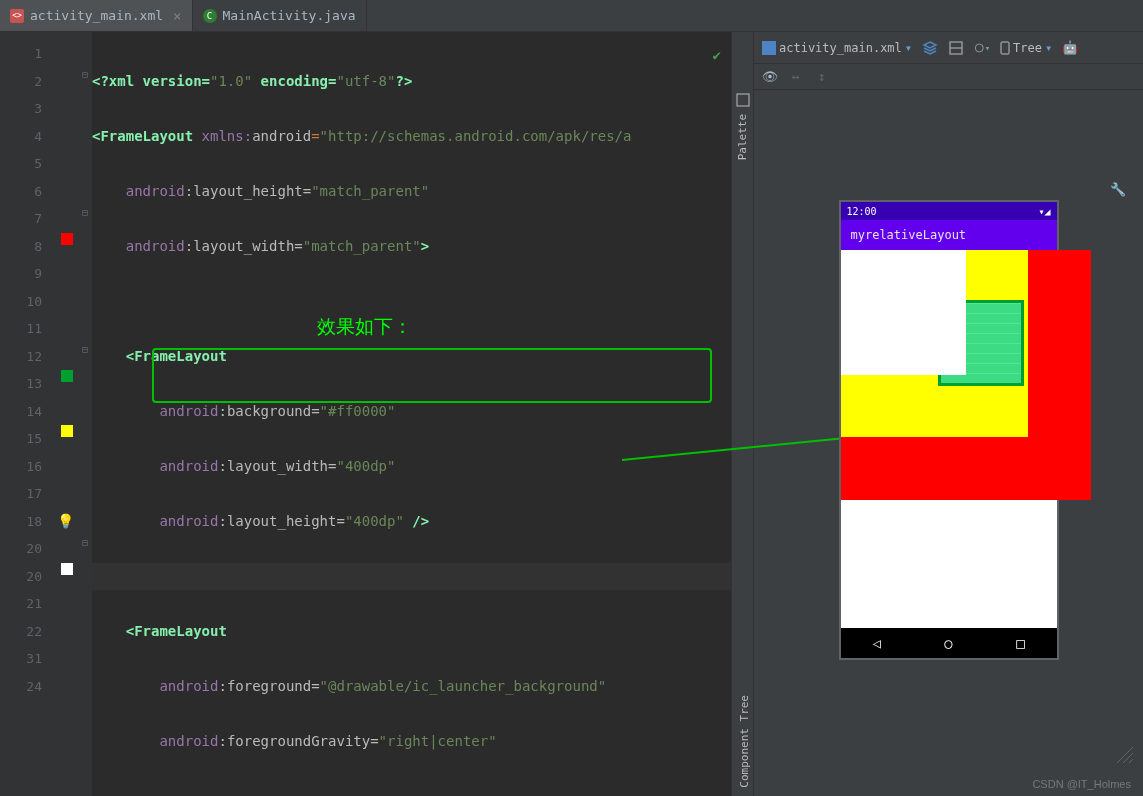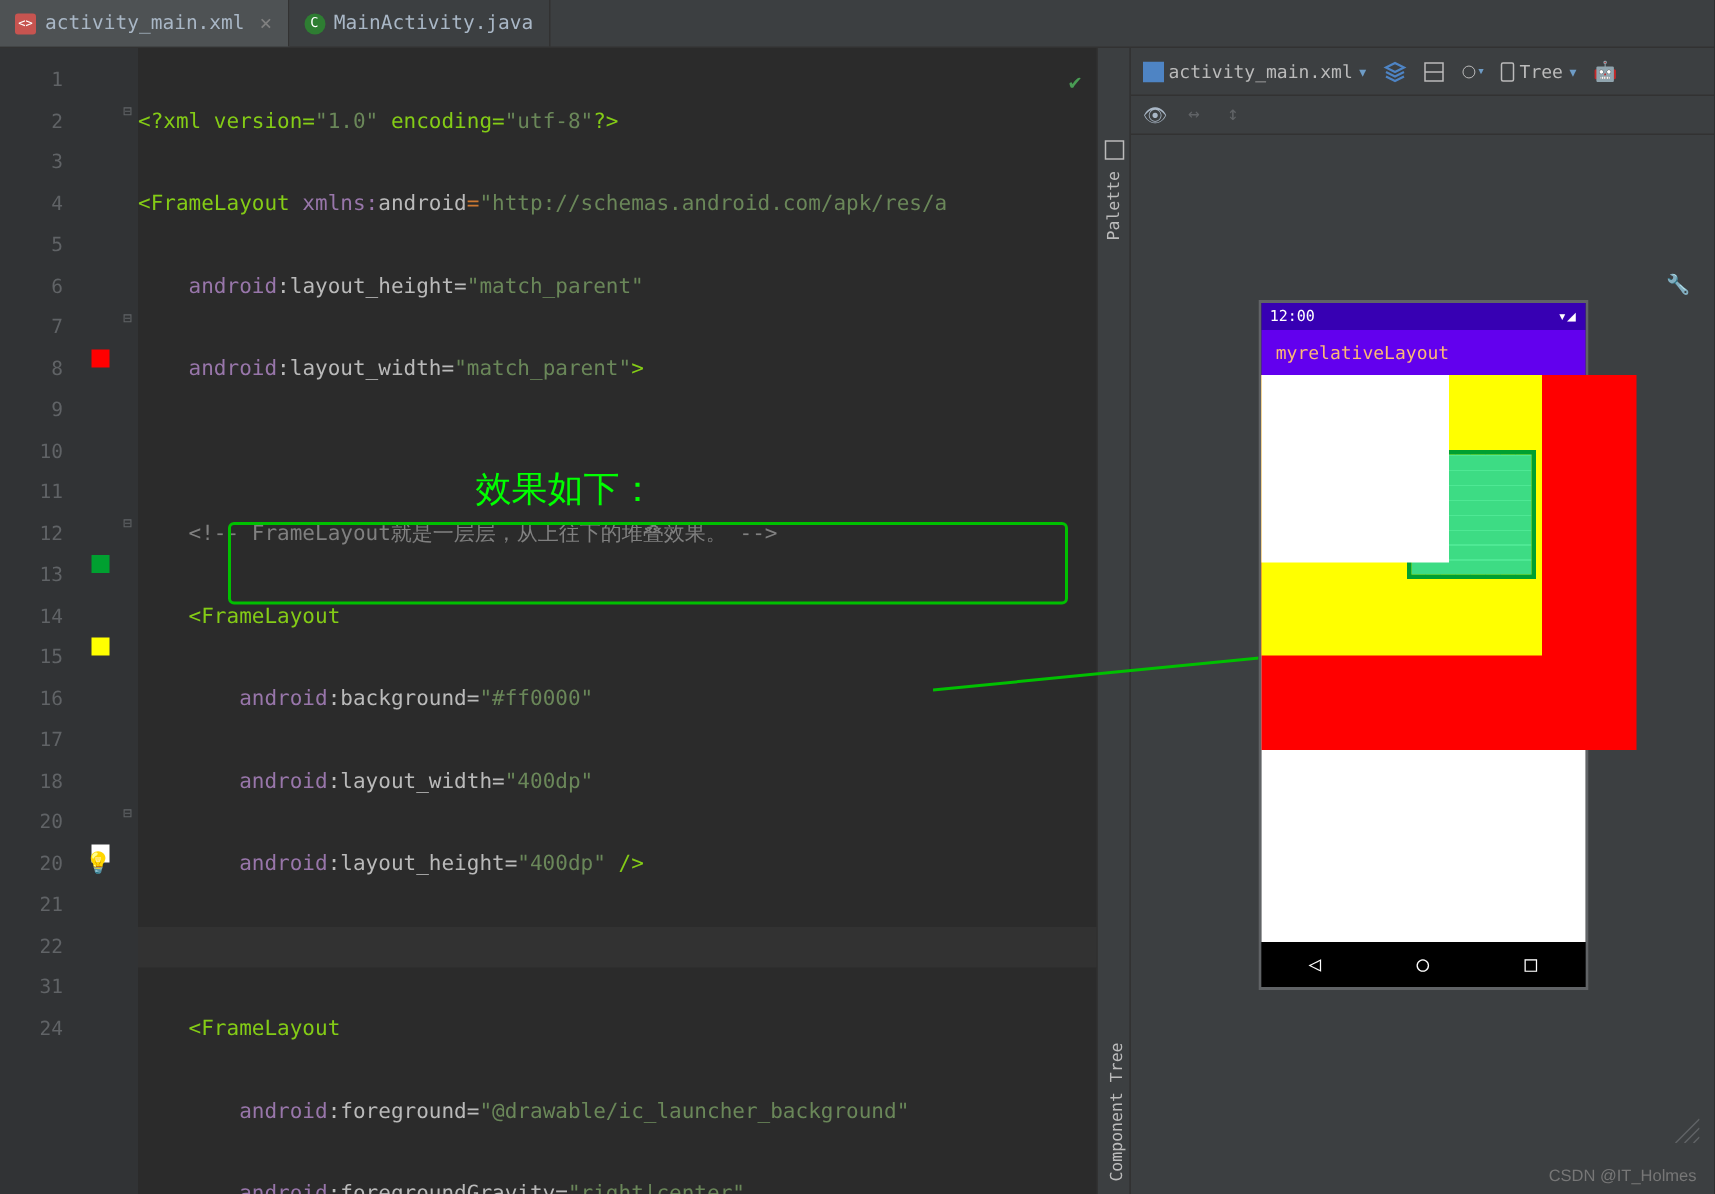--- a/index.html
+++ b/index.html
@@ -69,30 +69,30 @@
 .code {
   flex: 1;
   padding-top: 8px;
   line-height: 27.5px;
   white-space: pre;
   font-size: 14px;
   position: relative;
 }
 .code-line { height: 27.5px; }
 .cursor-line { background: #323232; }
-.tag { color: #84cc16; }
+.tag { color: #86efac; font-weight: bold; }
 .attr { color: #bababa; }
 .ns { color: #9876aa; }
 .str { color: #6a8759; }
 .punct { color: #cc7832; }
 .comment { color: #808080; }
 .overlay-text {
   position: absolute;
   color: #00ff00;
-  font-size: 24px;
+  font-size: 19px;
   font-family: 'Microsoft YaHei', sans-serif;
   top: 281px;
   left: 225px;
 }
 .highlight-box {
   position: absolute;
   border: 2px solid #00c000;
   border-radius: 4px;
   top: 316px;
   left: 60px;
@@ -190,21 +190,21 @@
   color: #fff;
   font-size: 10px;
   display: flex;
   align-items: center;
   padding: 0 6px;
   justify-content: space-between;
 }
 .appbar {
   height: 30px;
   background: #6200ee;
-  color: #fdba74;
+  color: #e5e5e5;
   font-size: 12px;
   display: flex;
   align-items: center;
   padding: 0 10px;
 }
 .device-content {
   flex: 1;
   background: #fff;
   position: relative;
 }
@@ -311,21 +311,20 @@
       <div class="fold-icon" style="top:175px">⊟</div>
       <div class="fold-icon" style="top:312px">⊟</div>
       <div class="fold-icon" style="top:505px">⊟</div>
     </div>
     <div class="code">
 <div class="code-line"><span class="tag">&lt;?xml version=</span><span class="str">"1.0"</span><span class="tag"> encoding=</span><span class="str">"utf-8"</span><span class="tag">?&gt;</span></div>
 <div class="code-line"><span class="tag">&lt;FrameLayout </span><span class="ns">xmlns:</span><span class="attr">android</span><span class="punct">=</span><span class="str">"http://schemas.android.com/apk/res/a</span></div>
 <div class="code-line">    <span class="ns">android</span><span class="attr">:layout_height=</span><span class="str">"match_parent"</span></div>
 <div class="code-line">    <span class="ns">android</span><span class="attr">:layout_width=</span><span class="str">"match_parent"</span><span class="tag">&gt;</span></div>
 <div class="code-line"></div>
-<div class="code-line">    <span class="comment">&lt;!-- FrameLayout就是一层层，从上往下的堆叠效果。 --&gt;</span></div>
 <div class="code-line">    <span class="tag">&lt;FrameLayout</span></div>
 <div class="code-line">        <span class="ns">android</span><span class="attr">:background=</span><span class="str">"#ff0000"</span></div>
 <div class="code-line">        <span class="ns">android</span><span class="attr">:layout_width=</span><span class="str">"400dp"</span></div>
 <div class="code-line" style="position:relative"><span class="bulb-icon">💡</span>        <span class="ns">android</span><span class="attr">:layout_height=</span><span class="str">"400dp"</span><span class="tag"> /&gt;</span></div>
 <div class="code-line cursor-line"></div>
 <div class="code-line">    <span class="tag">&lt;FrameLayout</span></div>
 <div class="code-line">        <span class="ns">android</span><span class="attr">:foreground=</span><span class="str">"@drawable/ic_launcher_background"</span></div>
 <div class="code-line">        <span class="ns">android</span><span class="attr">:foregroundGravity=</span><span class="str">"right|center"</span></div>
 
 

